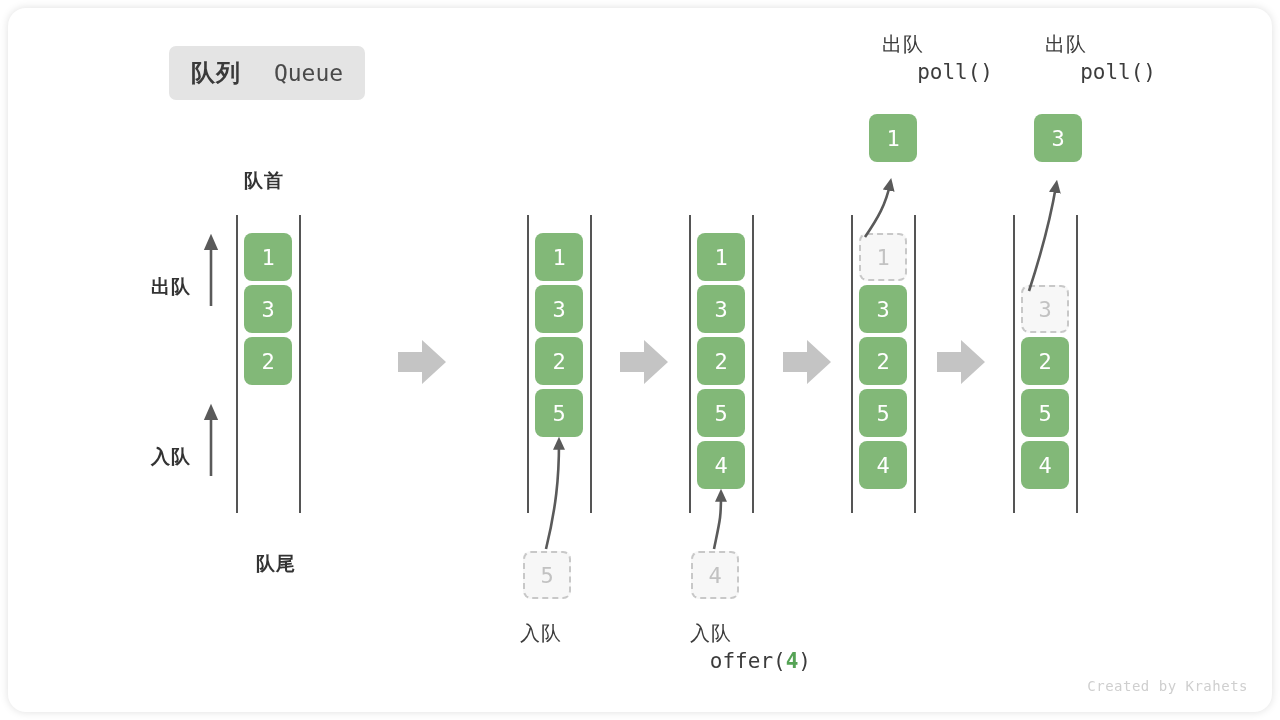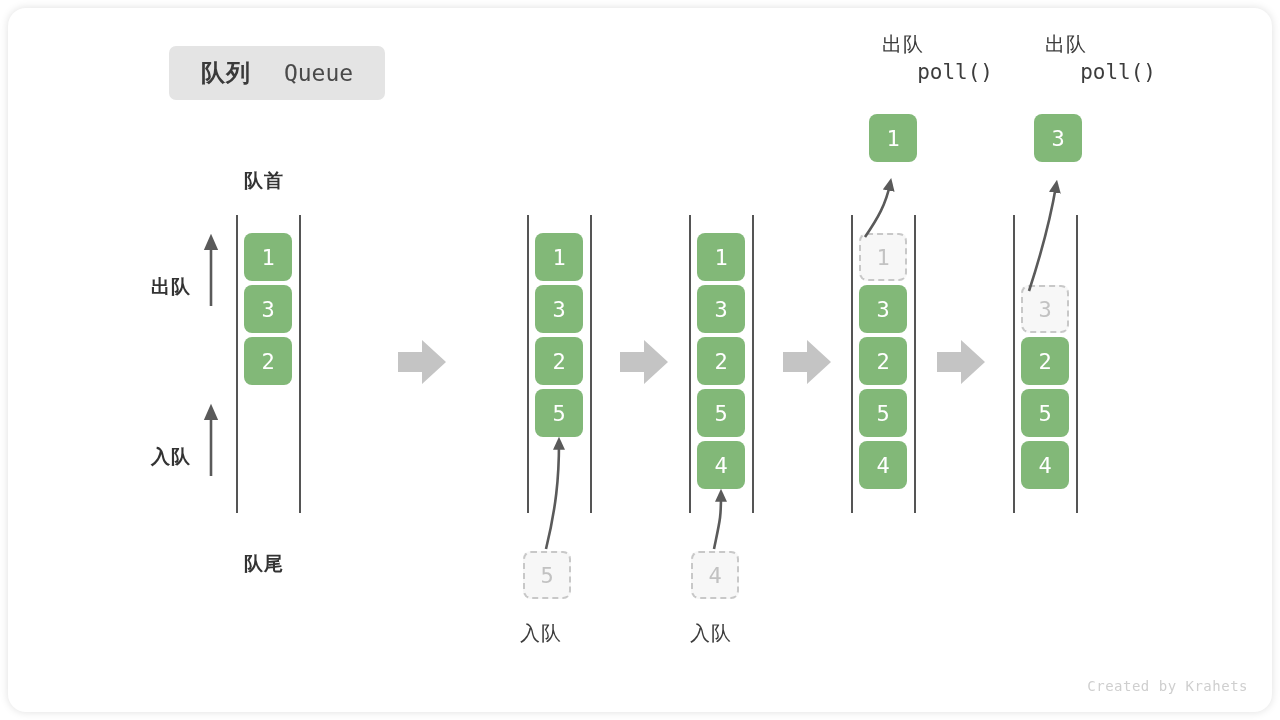--- a/index.html
+++ b/index.html
@@ -22,21 +22,21 @@
     background: #ffffff;
     border-radius: 18px;
     box-shadow: 0 0 8px rgba(0,0,0,0.13);
     overflow: hidden;
   }
   .abs { position: absolute; }
 
   
   #title-badge {
     left: 161px; top: 38px;
-    width: 216px; height: 54px;
+    width: 196px; height: 54px;
     background: #e4e4e4;
     border-radius: 7px;
     display: flex;
     align-items: center;
     justify-content: center;
     gap: 10px;
   }
   #title-badge .cn {
     font-size: 24px;
     font-weight: bold;
@@ -125,21 +125,21 @@
 <body>
 
 <div id="card">
 
   <div class="abs" id="title-badge">
     <span class="cn">队列</span>
     <span class="en">Queue</span>
   </div>
 
   <div class="abs cn-label" style="left:236px; top:160px;">队首</div>
-  <div class="abs cn-label" style="left:236px; top:543px;">队尾</div>
+  <div class="abs cn-label" style="left:248px; top:543px;">队尾</div>
 
   <div class="abs cn-label" style="left:143px; top:266px;">出队</div>
   <div class="abs cn-label" style="left:143px; top:436px;">入队</div>
 
   <div class="abs rail" style="left:228px; top:207px; height:298px;"></div>
   <div class="abs rail" style="left:291px; top:207px; height:298px;"></div>
 
   <div class="abs box" style="left:236px; top:225px;">1</div>
   <div class="abs box" style="left:236px; top:277px;">3</div>
   <div class="abs box" style="left:236px; top:329px;">2</div>
@@ -164,20 +164,21 @@
   <div class="abs box" style="left:689px; top:225px;">1</div>
   <div class="abs box" style="left:689px; top:277px;">3</div>
   <div class="abs box" style="left:689px; top:329px;">2</div>
   <div class="abs box" style="left:689px; top:381px;">5</div>
   <div class="abs box" style="left:689px; top:433px;">4</div>
 
   <div class="abs box ghost" style="left:683px; top:543px;">4</div>
 
   <div class="abs op-label" style="left:603px; top:612px; width:200px;">
     <div class="line1">入队</div>
+    <div class="line2"><span>offer(</span><span class="arg">4</span><span>)</span></div>
   </div>
 
   <div class="abs op-label" style="left:805px; top:23px; width:180px;">
     <div class="line1">出队</div>
     <div class="line2">poll()</div>
   </div>
   <div class="abs box" style="left:861px; top:106px;">1</div>
 
   <div class="abs rail" style="left:843px; top:207px; height:298px;"></div>
   <div class="abs rail" style="left:906px; top:207px; height:298px;"></div>

